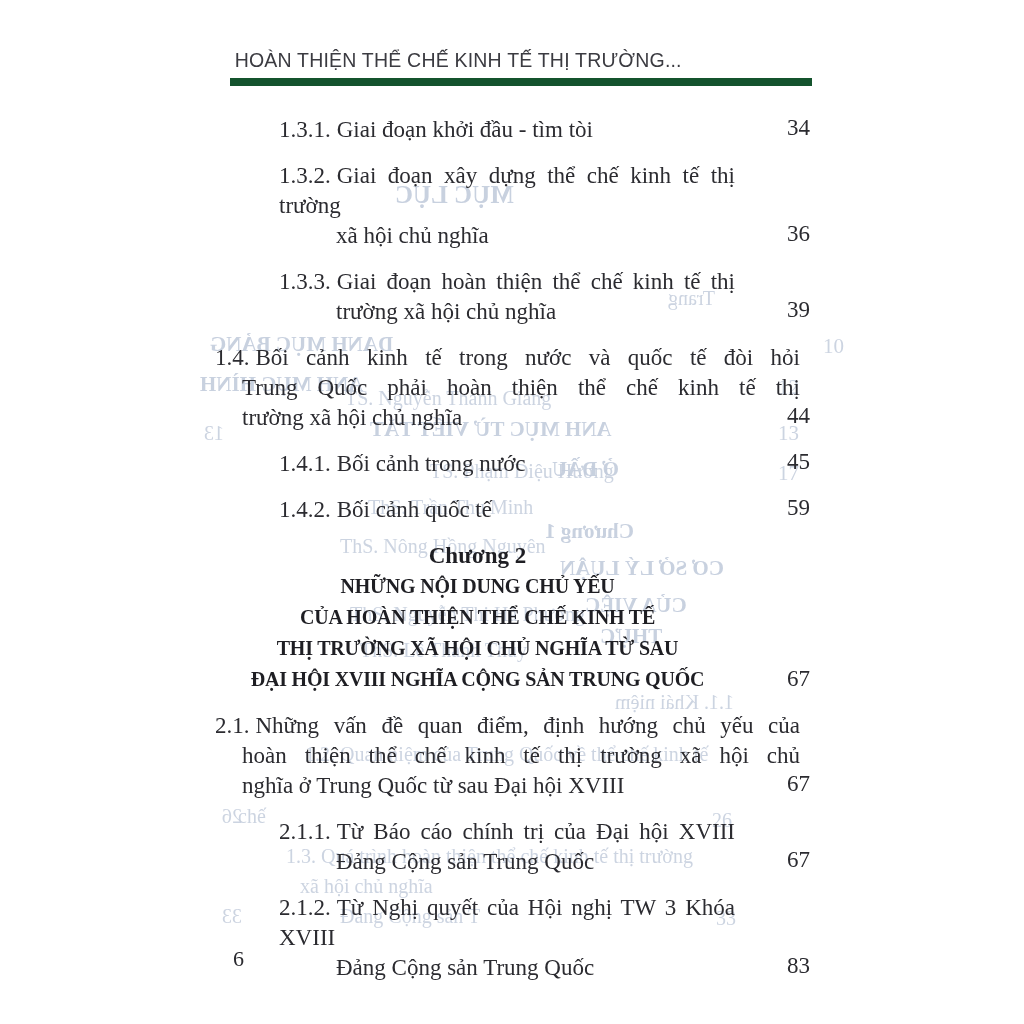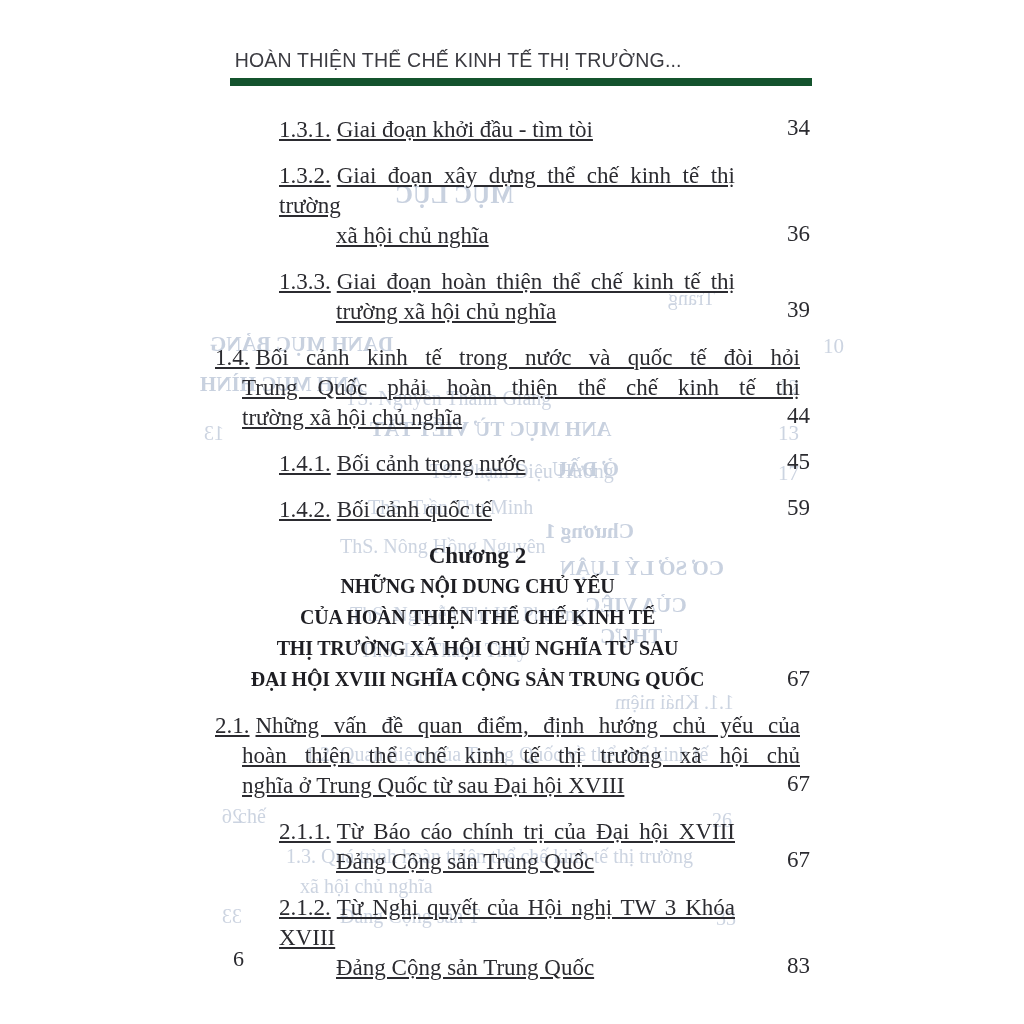--- a/index.html
+++ b/index.html
@@ -73,21 +73,21 @@
     padding-left:5px;white-space:nowrap;
   }
 
   .toc{font-size:23px;line-height:30px;}
   #toc-a{margin-top:115px;}
   .entry{position:relative;margin-bottom:16px;}
   .entry.lvl1{margin-left:215px;width:585px;}
   .entry.lvl2{margin-left:279px;width:456px;}
   .lvl1 .cont{padding-left:27px;}
   .lvl2 .cont{padding-left:57px;}
-  .tline{white-space:normal;text-decoration:underline;}
+  .tline{white-space:normal;}
   .tline.j{text-align:justify;text-align-last:justify;}
   .entry .num{padding-right:6px;}
   .entry .pg{position:absolute;bottom:2px;font-size:23px;}
   .lvl1 .pg{right:-10px;}
   .lvl2 .pg{right:-75px;}
 
   .chapter{
     position:relative;
     margin-left:215px;width:525px;
     text-align:center;

